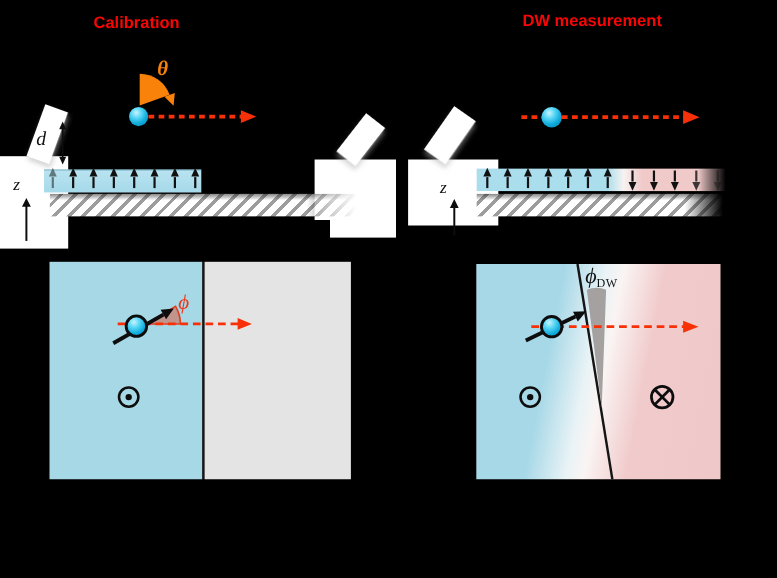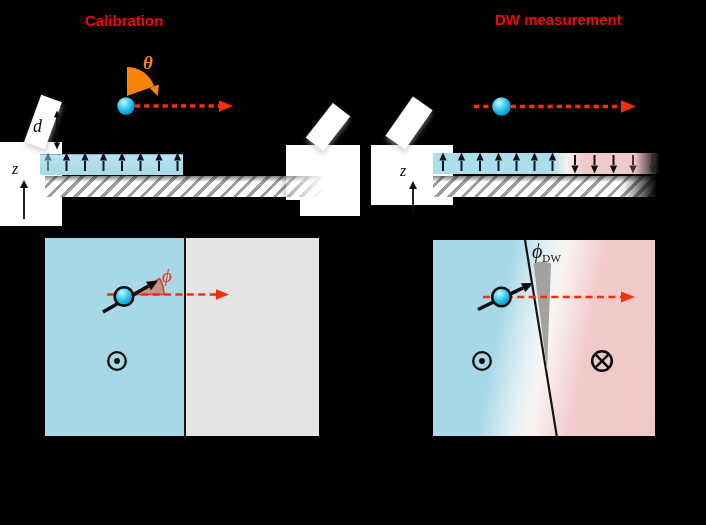--- a/index.html
+++ b/index.html
@@ -50,21 +50,21 @@
       background:linear-gradient(101deg,#a7d8e7 0%,#a7d8e7 30%,#e9f3f6 44%,#faf4f3 50%,#f1cbcc 64%,#efc7c8 100%);}
 
   svg.overlay{position:absolute;left:0;top:0;z-index:4;}
 </style>
 </head>
 <body>
 
 <div id="stage">
 
   <div class="hdr" style="left:85px;top:12px;">Calibration</div>
-  <div class="hdr" style="left:495px;top:11px;text-align:center;">DW measurement</div>
+  <div class="hdr" style="left:475px;top:11px;text-align:center;">DW measurement</div>
 
   <div class="panel pv-cyan"></div>
   <div class="panel pv-divider"></div>
   <div class="panel pv-gray"></div>
   <div class="panel pv-right"></div>
 
   <div class="white-block" style="left:0;top:142px;width:62px;height:84px;"></div>
   <div class="tilted" style="left:32px;top:97px;width:22px;height:50px;transform:rotate(20deg);"></div>
 
   <div class="white-block" style="left:286px;top:145px;width:74px;height:55px;"></div>

